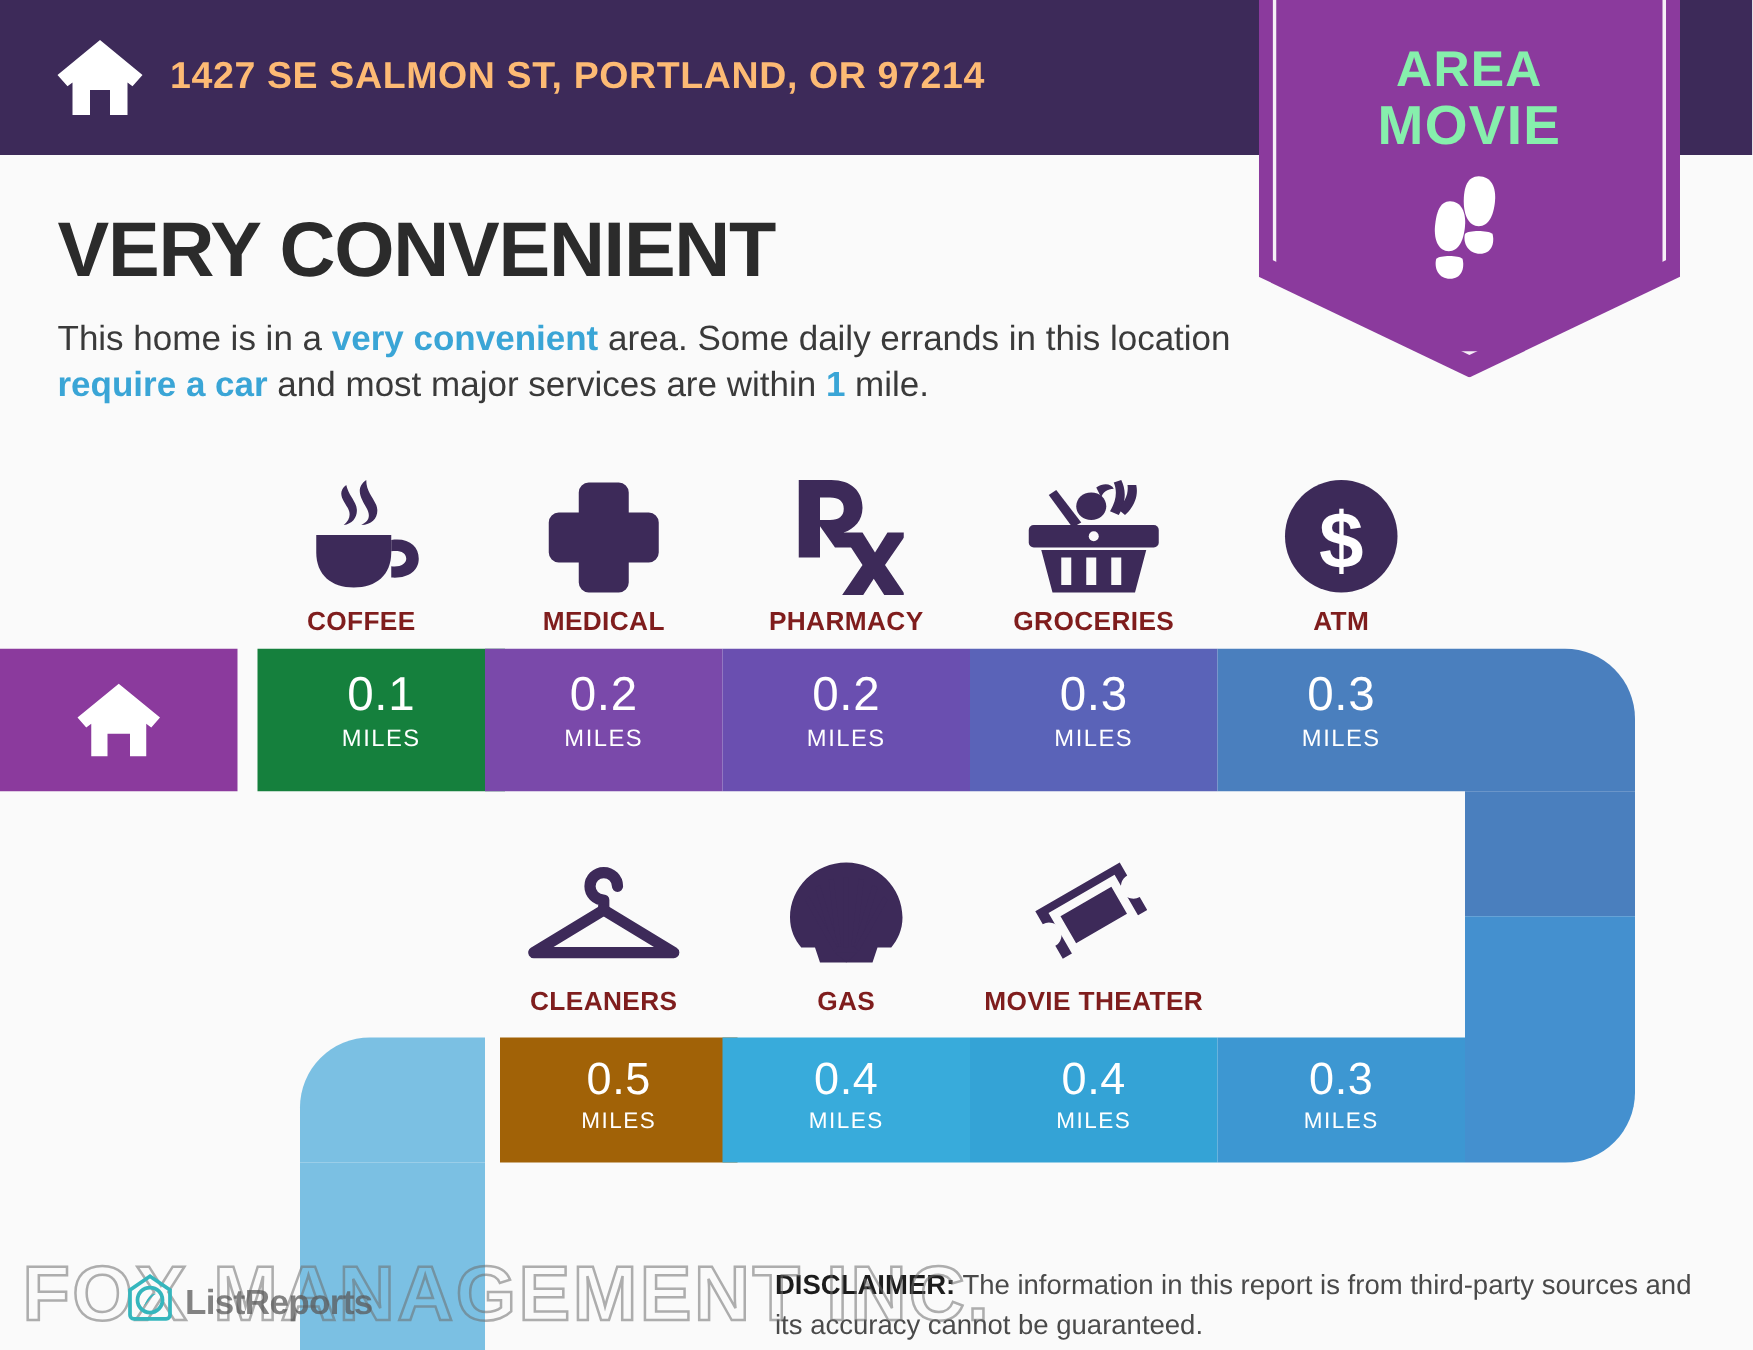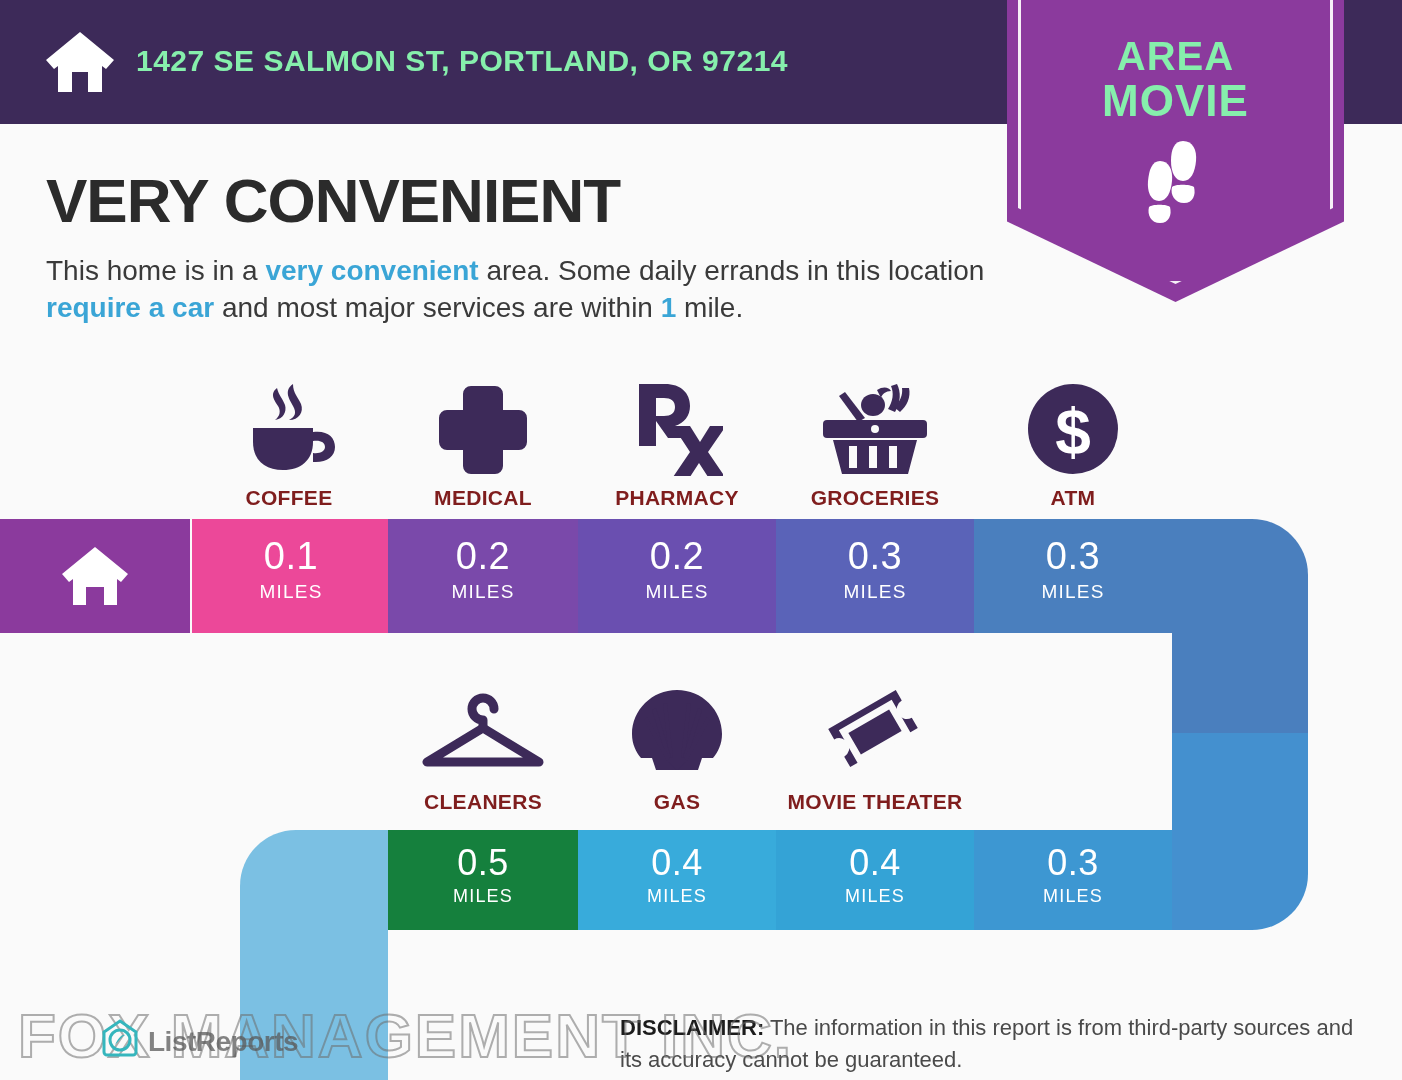--- a/index.html
+++ b/index.html
@@ -14,21 +14,21 @@
   
   .header {
     position: absolute; top: 0; left: 0; width: 1402px; height: 124px;
     background: #3d2a59;
   }
   .header-home-icon {
     position: absolute; left: 44px; top: 26px; width: 72px; height: 72px;
   }
   .header-address {
     position: absolute; left: 136px; top: 44px;
-    color: #86efac; font-size: 30px; font-weight: bold; letter-spacing: 0.5px;
+    color: #fdba74; font-size: 30px; font-weight: bold; letter-spacing: 0.5px;
     white-space: nowrap;
   }
 
   
   .badge {
     position: absolute; left: 1007px; top: -8px; width: 337px; height: 310px;
     background: #8b3a9d;
     -webkit-clip-path: polygon(0 0, 100% 0, 100% 74%, 50% 100%, 0 74%);
     clip-path: polygon(0 0, 100% 0, 100% 74%, 50% 100%, 0 74%);
   }
@@ -61,37 +61,37 @@
   .accent { color: #3aa5d6; font-weight: bold; }
 
   
   .ribbon-layer { position: absolute; left: 0; top: 0; width: 1402px; height: 1080px; }
 
   .seg { position: absolute; }
 
   
   .r1 { top: 519px; height: 114px; }
   .r1-home  { left: 0px;    width: 190px; background: #8b3a9d; }
-  .r1-c0    { left: 192px;  width: 198px; background: #ec4899; }
+  .r1-c0    { left: 206px;  width: 198px; background: #15803d; }
   .r1-c1    { left: 388px;  width: 190px; background: #7a49aa; }
   .r1-c2    { left: 578px;  width: 198px; background: #6a4fb0; }
   .r1-c3    { left: 776px;  width: 198px; background: #5a63b8; }
   .r1-c4    { left: 974px;  width: 198px; background: #4a7fbe; }
   .r1-tail  { left: 1172px; width: 136px; background: #4a7fbe;
               border-top-right-radius: 56px; border-bottom-right-radius: 0; }
 
   
   .vconn-top { left: 1172px; top: 633px; width: 136px; height: 100px; background: #4a7fbe; }
   .vconn-bot { left: 1172px; top: 733px; width: 136px; height: 100px; background: #4490cf; }
 
   
   .r2 { top: 830px; height: 100px; }
   .r2-head { left: 240px;  width: 148px; background: #7bc0e3;
              border-top-left-radius: 56px; }
-  .r2-c0   { left: 388px;  width: 190px; background: #15803d; }
+  .r2-c0   { left: 400px;  width: 190px; background: #a16207; }
   .r2-c1   { left: 578px;  width: 198px; background: #38abdb; }
   .r2-c2   { left: 776px;  width: 198px; background: #34a3d6; }
   .r2-c3   { left: 974px;  width: 198px; background: #3d97d2; }
   .r2-tail { left: 1172px; width: 136px; background: #4490cf;
              border-bottom-right-radius: 56px; }
 
   
   .vleft-a { left: 240px; top: 930px; width: 148px; height: 150px; background: #7bc0e3; }
 
   .bar-cell-label { position: absolute; width: 100%; text-align: center; color: #ffffff; }

